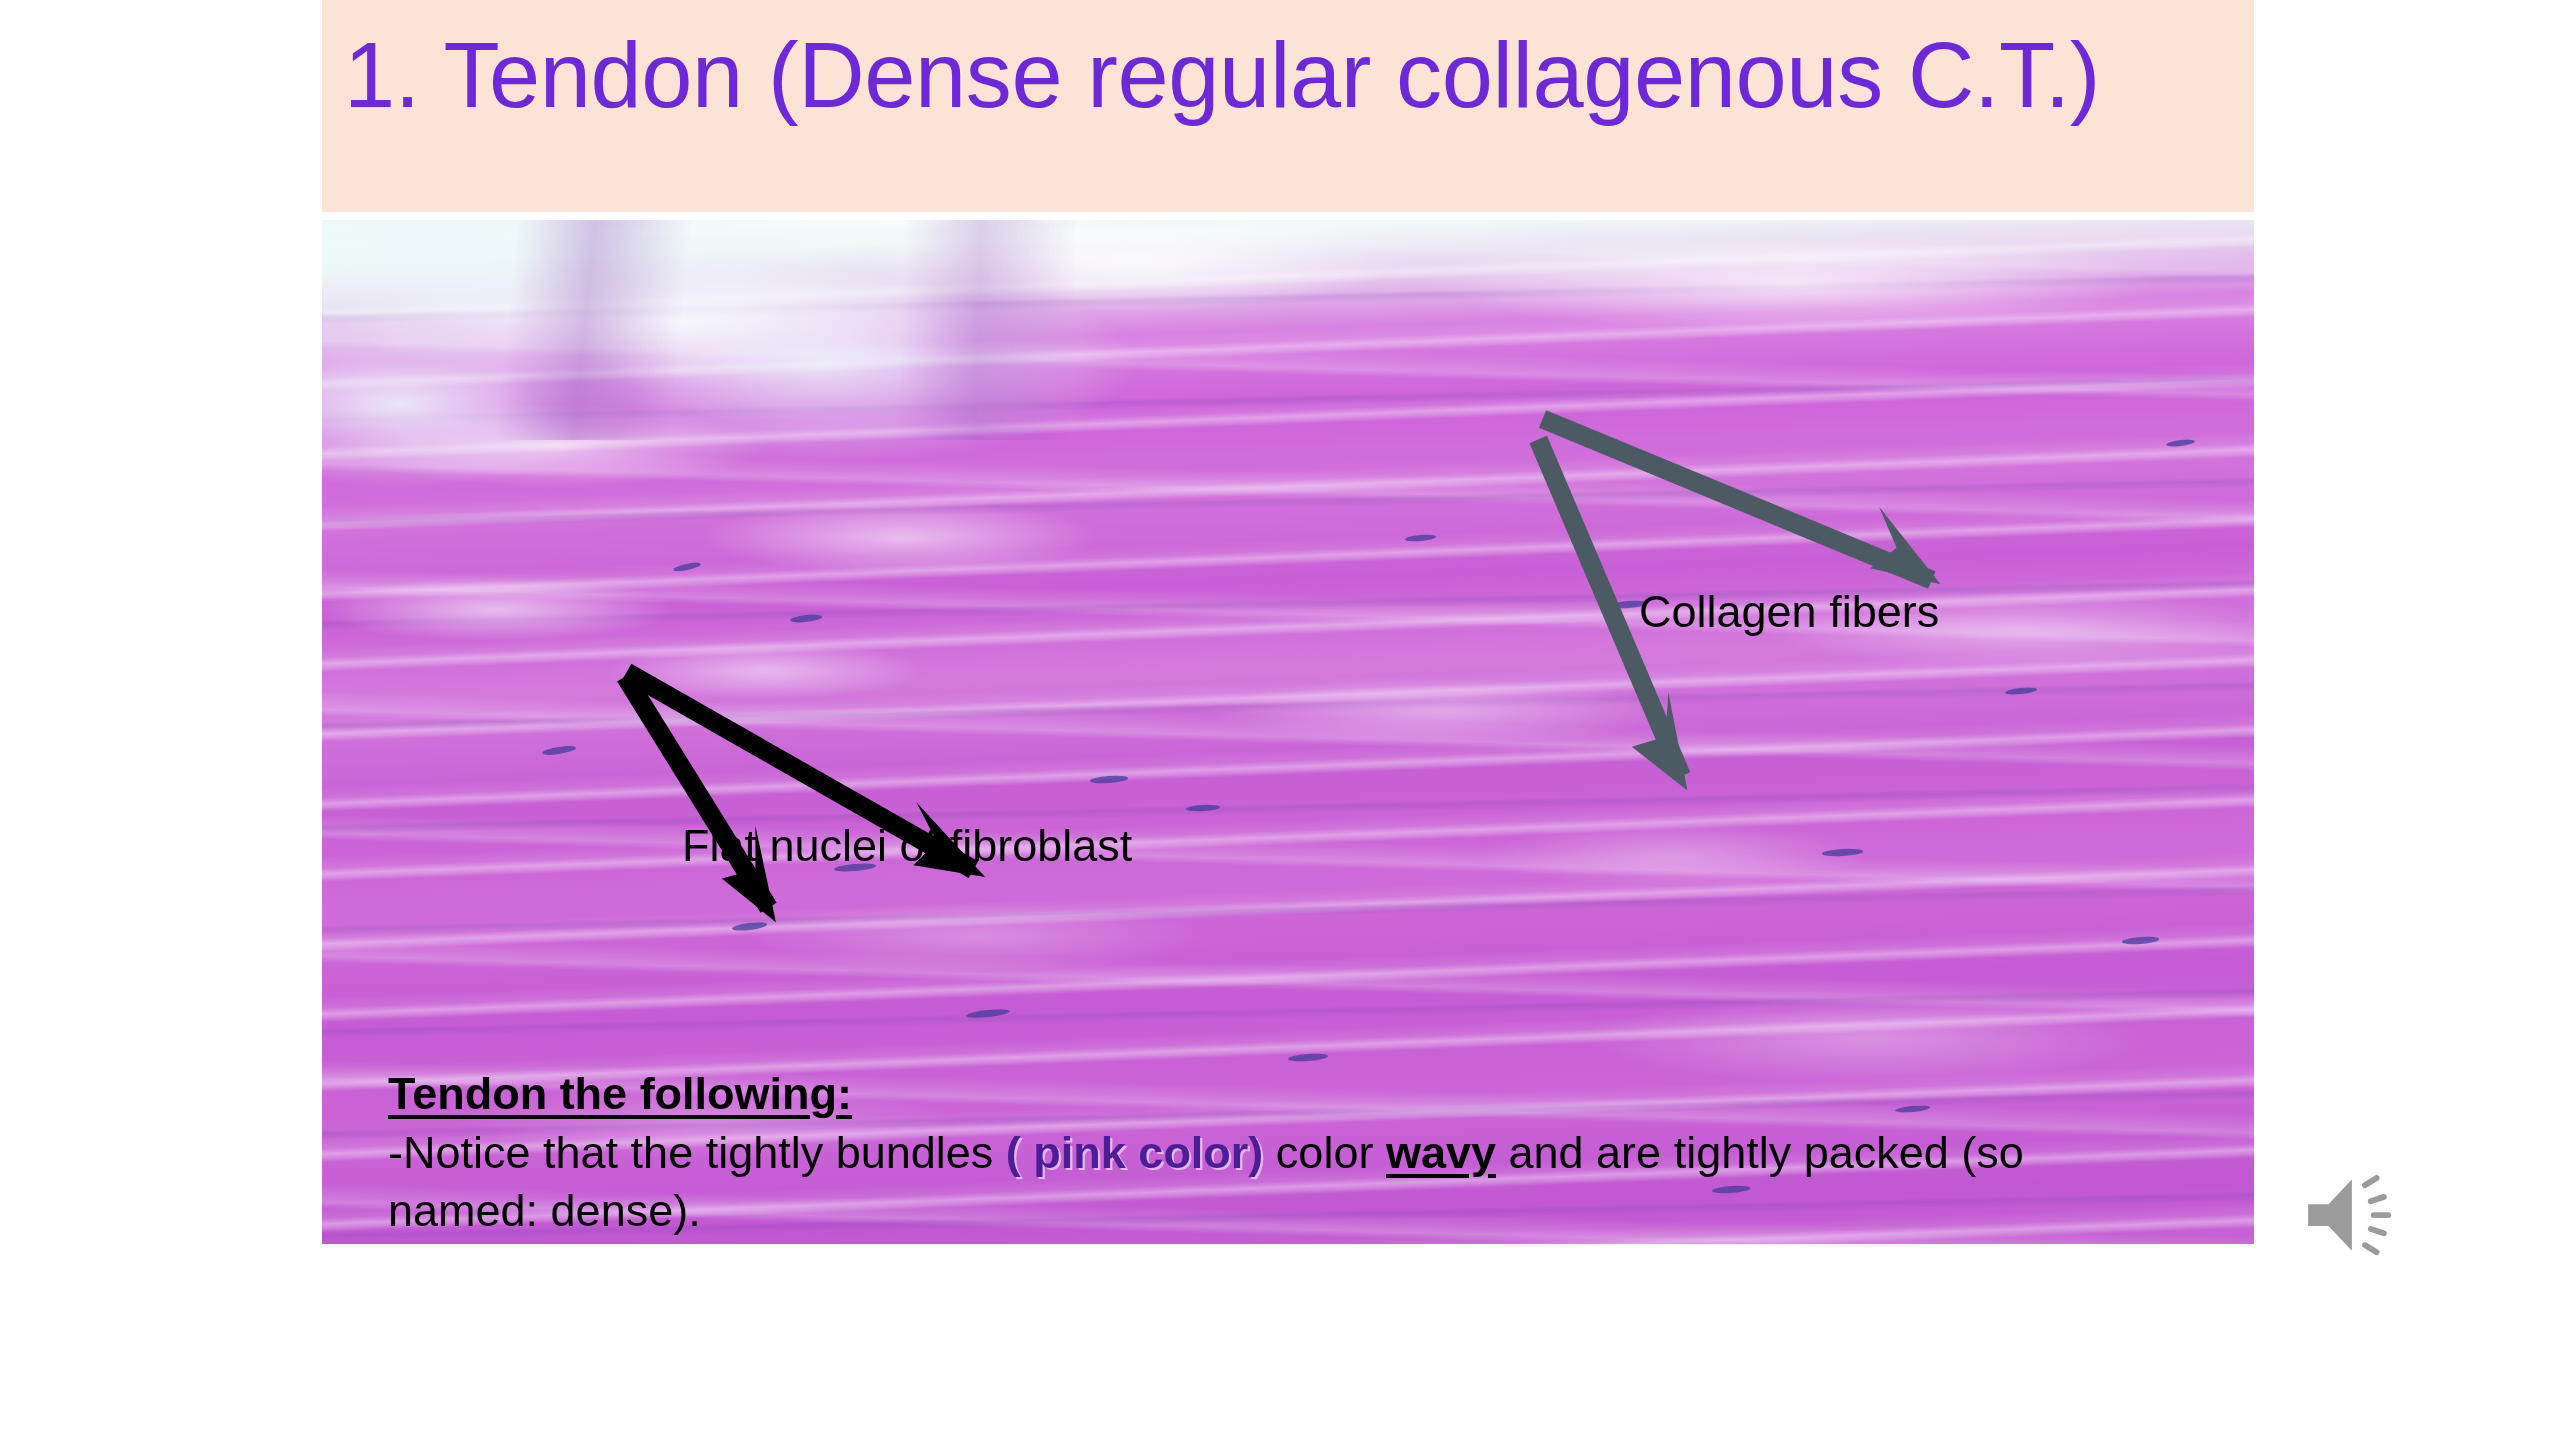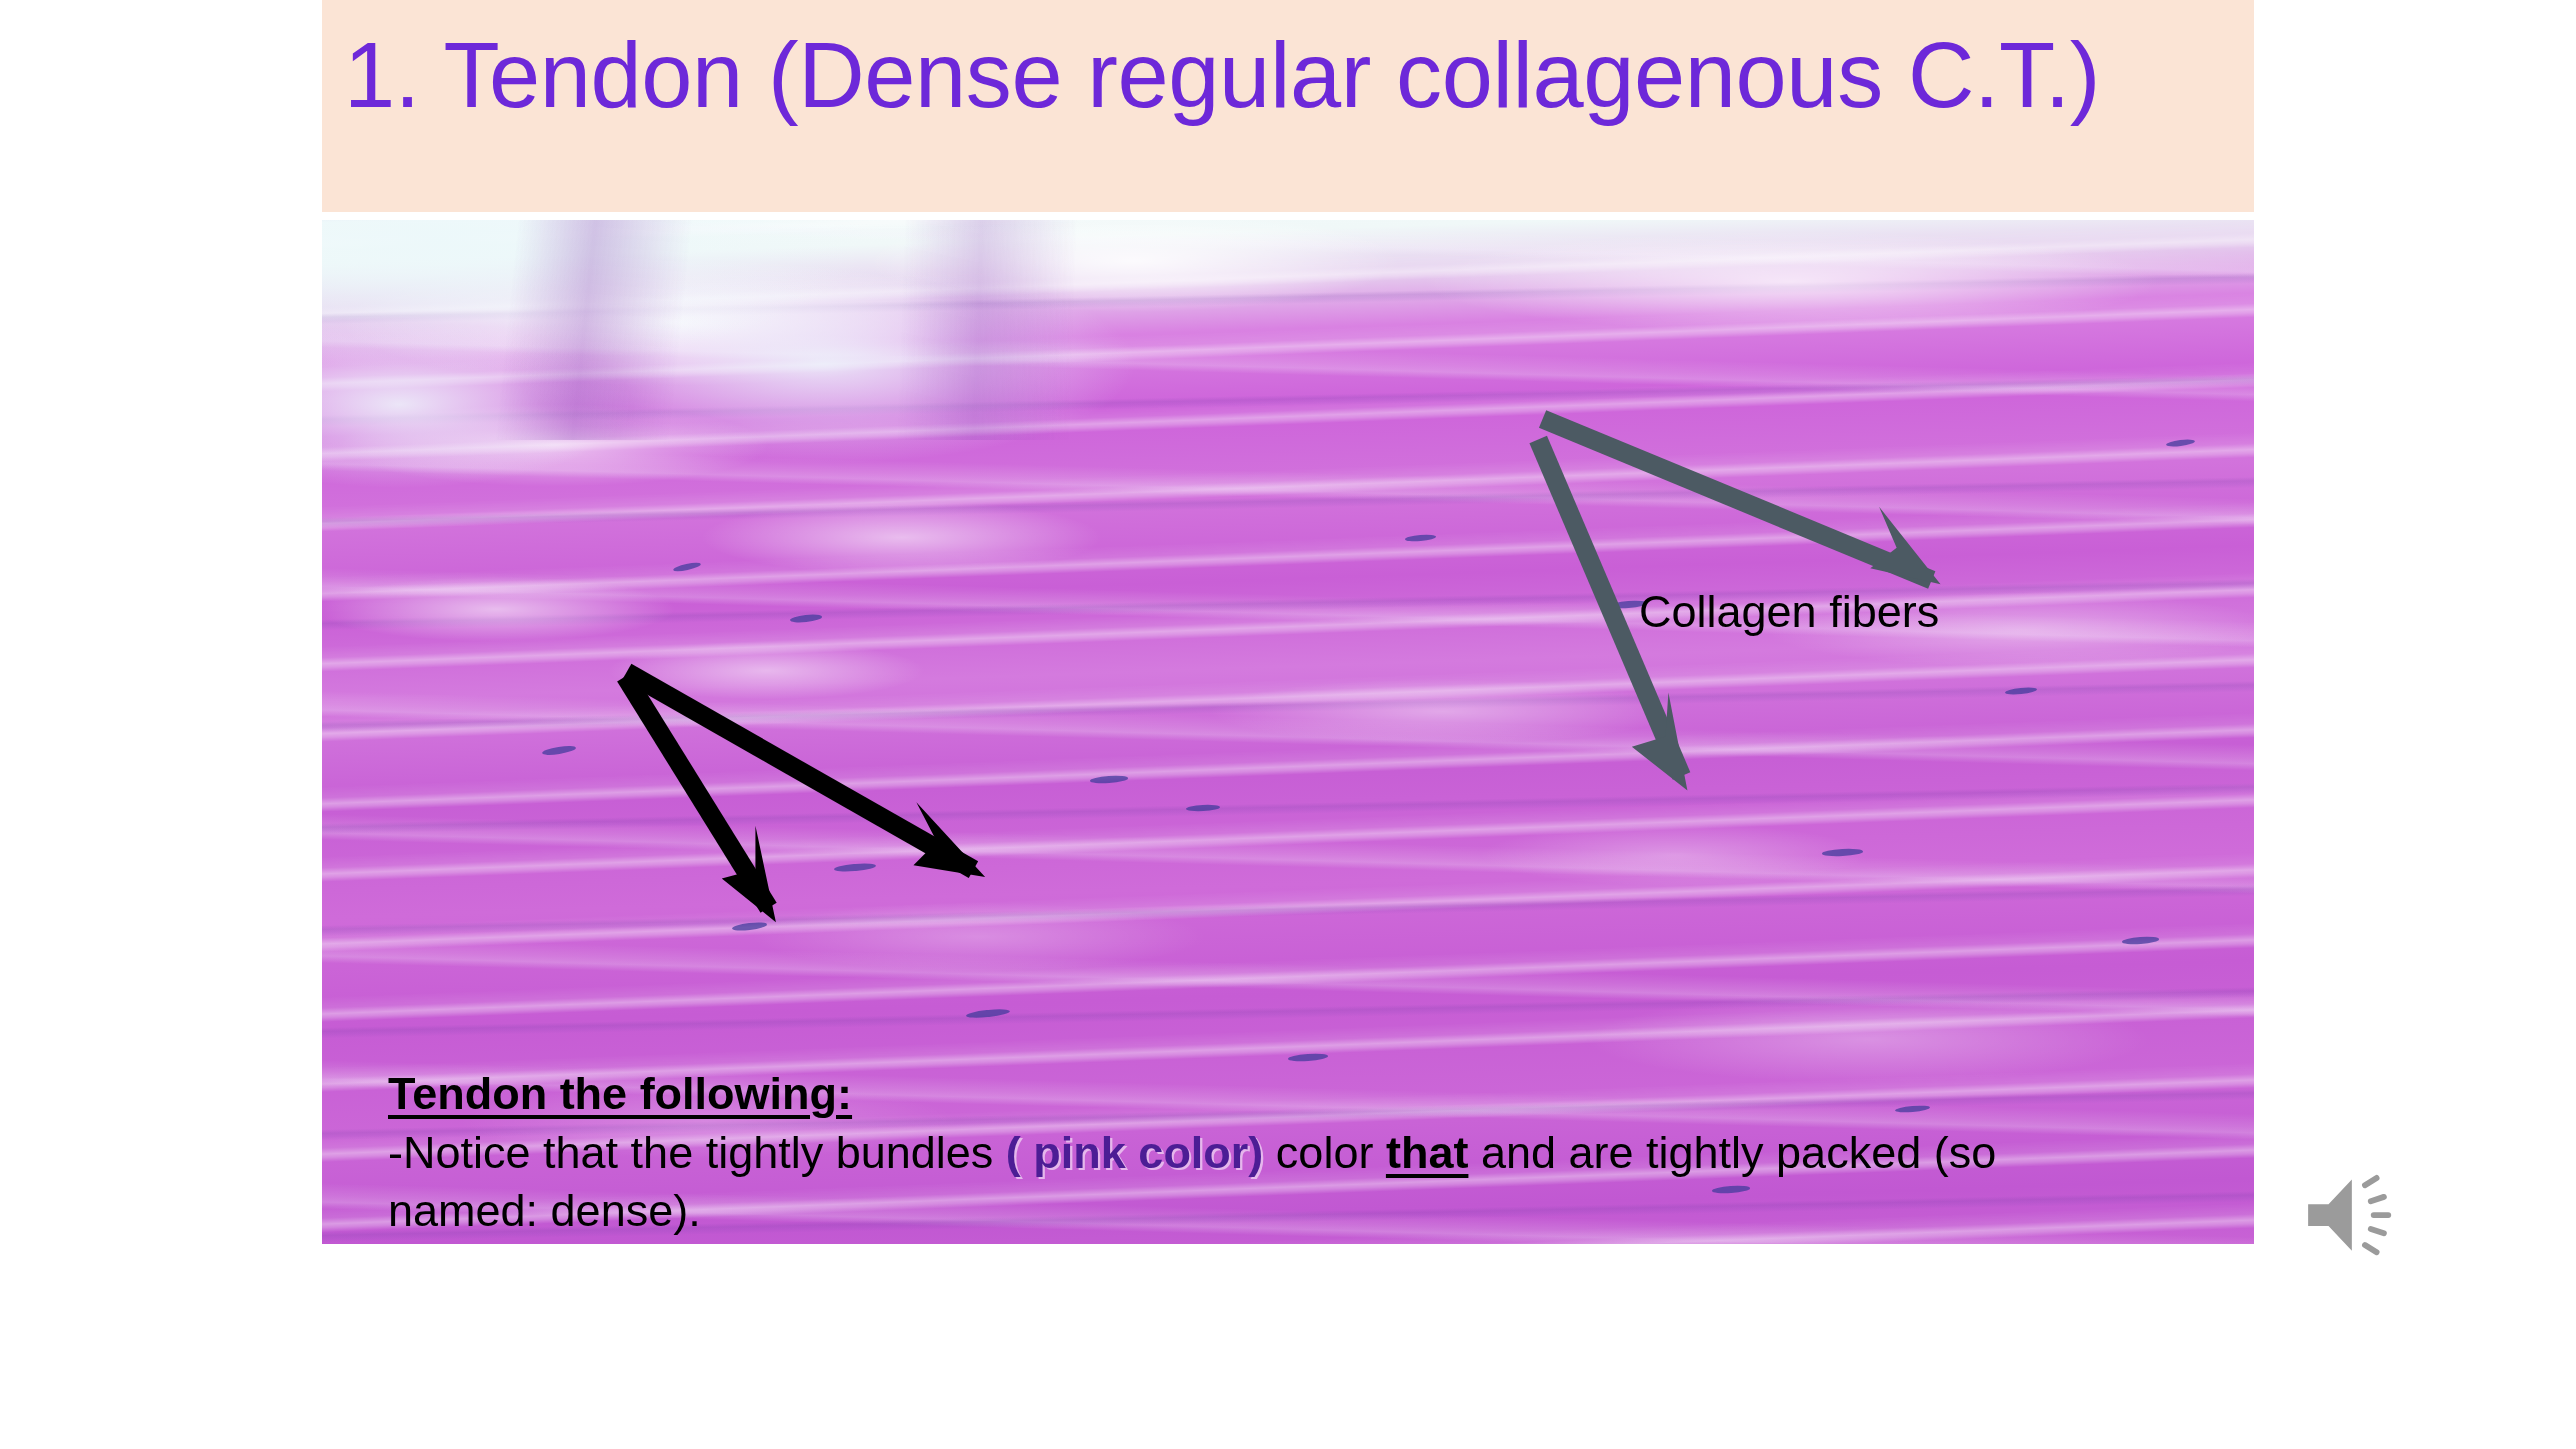--- a/index.html
+++ b/index.html
@@ -271,27 +271,28 @@
         <path d="M 906 898 L 808 882 L 840 850 L 812 796 Z" fill="#000000"></path>
       </g>
       <g>
         <path d="M 414 624 L 610 940" stroke="#000000" stroke-width="26" fill="none" stroke-linecap="butt"></path>
         <path d="M 620 960 L 546 900 L 592 888 L 592 828 Z" fill="#000000"></path>
       </g>
     </svg>
 
     <div class="anno-label" id="label-collagen">Collagen fibers</div>
 
+    <div class="anno-label" id="label-flat-nuclei">Flat nuclei of fibroblast</div>
 
     <div id="caption" style="left:66px; top:845px;">
       <span class="ln">
         <b><u>Tendon the following:</u></b>
       </span>
       <span class="ln">
-        <span>-Notice that the tightly bundles </span><b class="blue">( pink color)</b><span> color </span><b><u>that</u></b><span> and are tightly packed (so named: dense).</span>
+        <span>-Notice that the tightly bundles </span><b class="blue">( pink color)</b><span> color </span><b><u>wavy</u></b><span> and are tightly packed (so named: dense).</span>
       </span>
     </div>
 
   </div>
 
   <div id="title-text">1. Tendon (Dense regular collagenous C.T.)</div>
 
   <div id="speaker-icon">
     <svg width="117" height="102" viewBox="0 0 160 140">
       <g transform="translate(2,3)">

